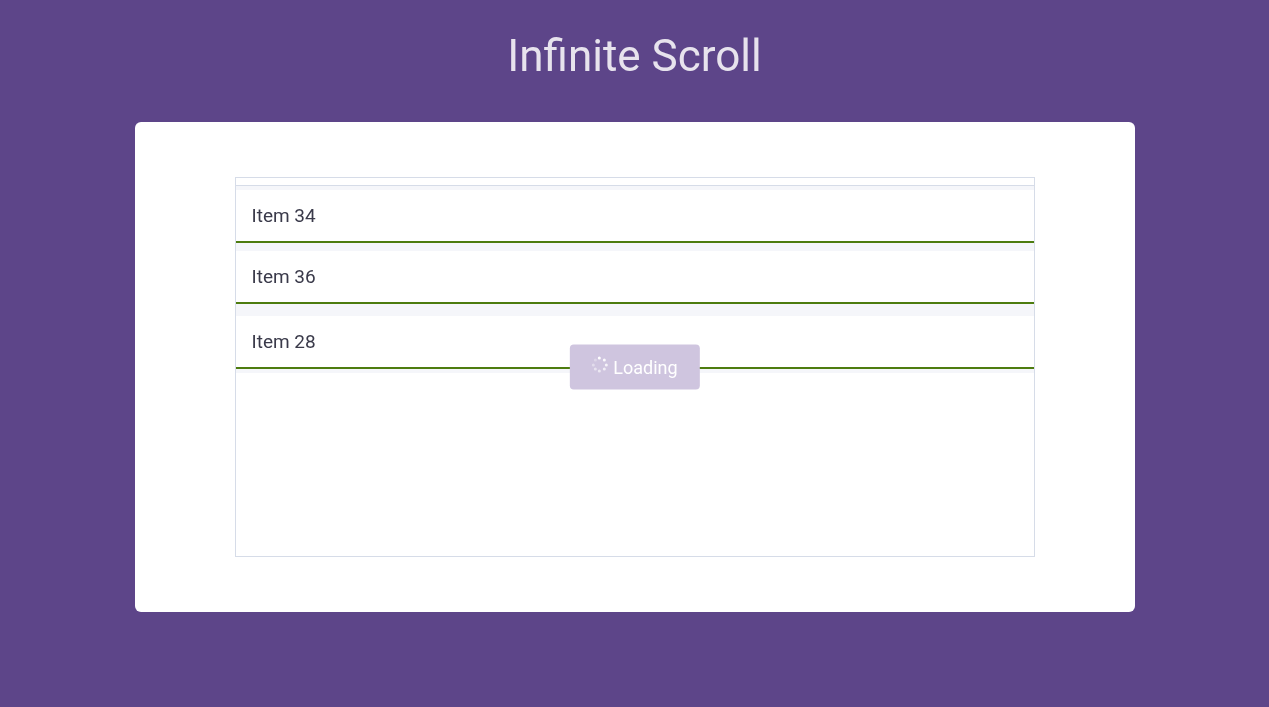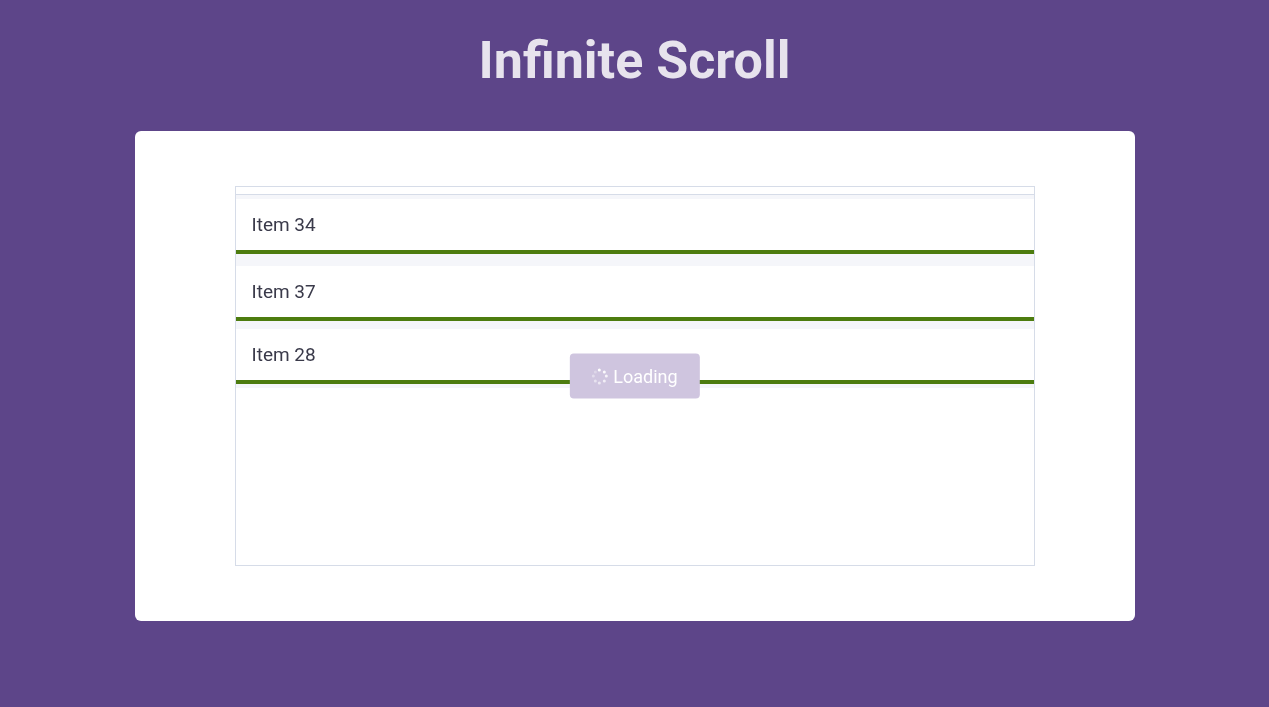--- a/index.html
+++ b/index.html
@@ -16,22 +16,22 @@
   padding-top: 30px;
 }
 
 .header {
   text-align: center;
   margin-bottom: 40px;
 }
 
 .title {
   color: rgba(255, 255, 255, 0.85);
-  font-size: 52px;
-  font-weight: 700;
+  font-size: 44px;
+  font-weight: 400;
   margin-bottom: 13px;
 }
 
 .subtitle {
   color: rgba(255, 255, 255, 0.55);
   font-size: 27px;
   font-weight: 400;
 }
 
 .card {
@@ -65,21 +65,21 @@
 .scroll-container::-webkit-scrollbar-button {
   background: #e8e8e8;
   height: 16px;
   display: block;
 }
 
 .list-item {
   padding: 14px 16px;
   font-size: 19px;
   color: #3a3a4a;
-  border-bottom: 4px solid #4d7c0f;
+  border-bottom: 2px solid #4d7c0f;
   background: #ffffff;
 }
 
 .list-item:first-child {
   border-top: none;
 }
 
 .item-gap {
   height: 4px;
   background: #f5f6fa;
@@ -95,21 +95,20 @@
   position: absolute;
   top: 50%;
   left: 50%;
   transform: translate(-50%, -50%);
   background: #cfc5df;
   color: #ffffff;
   padding: 12px 22px;
   border-radius: 4px;
   font-size: 18px;
   display: flex;
-  align-items: center;
   gap: 6px;
 }
 
 .spinner {
   width: 16px;
   height: 16px;
   position: relative;
   display: inline-block;
 }
 
@@ -143,22 +142,22 @@
 </div>
 
 <div class="card">
   <div class="scroll-wrapper">
     <div class="scroll-container">
       <div class="partial-top"></div>
       <div class="item-gap"></div>
       <div class="list-item">Item 34</div>
       <div class="item-gap"></div>
       <div class="item-gap"></div>
+      <div class="list-item">Item 36</div>
       <div class="item-gap"></div>
-      <div class="list-item">Item 37</div>
       <div class="item-gap"></div>
       <div class="item-gap"></div>
       <div class="list-item">Item 28</div>
       <div class="item-gap"></div>
     </div>
     <div class="loading-badge">
       <span class="spinner">
         <span></span>
           <span></span>
           <span></span>

